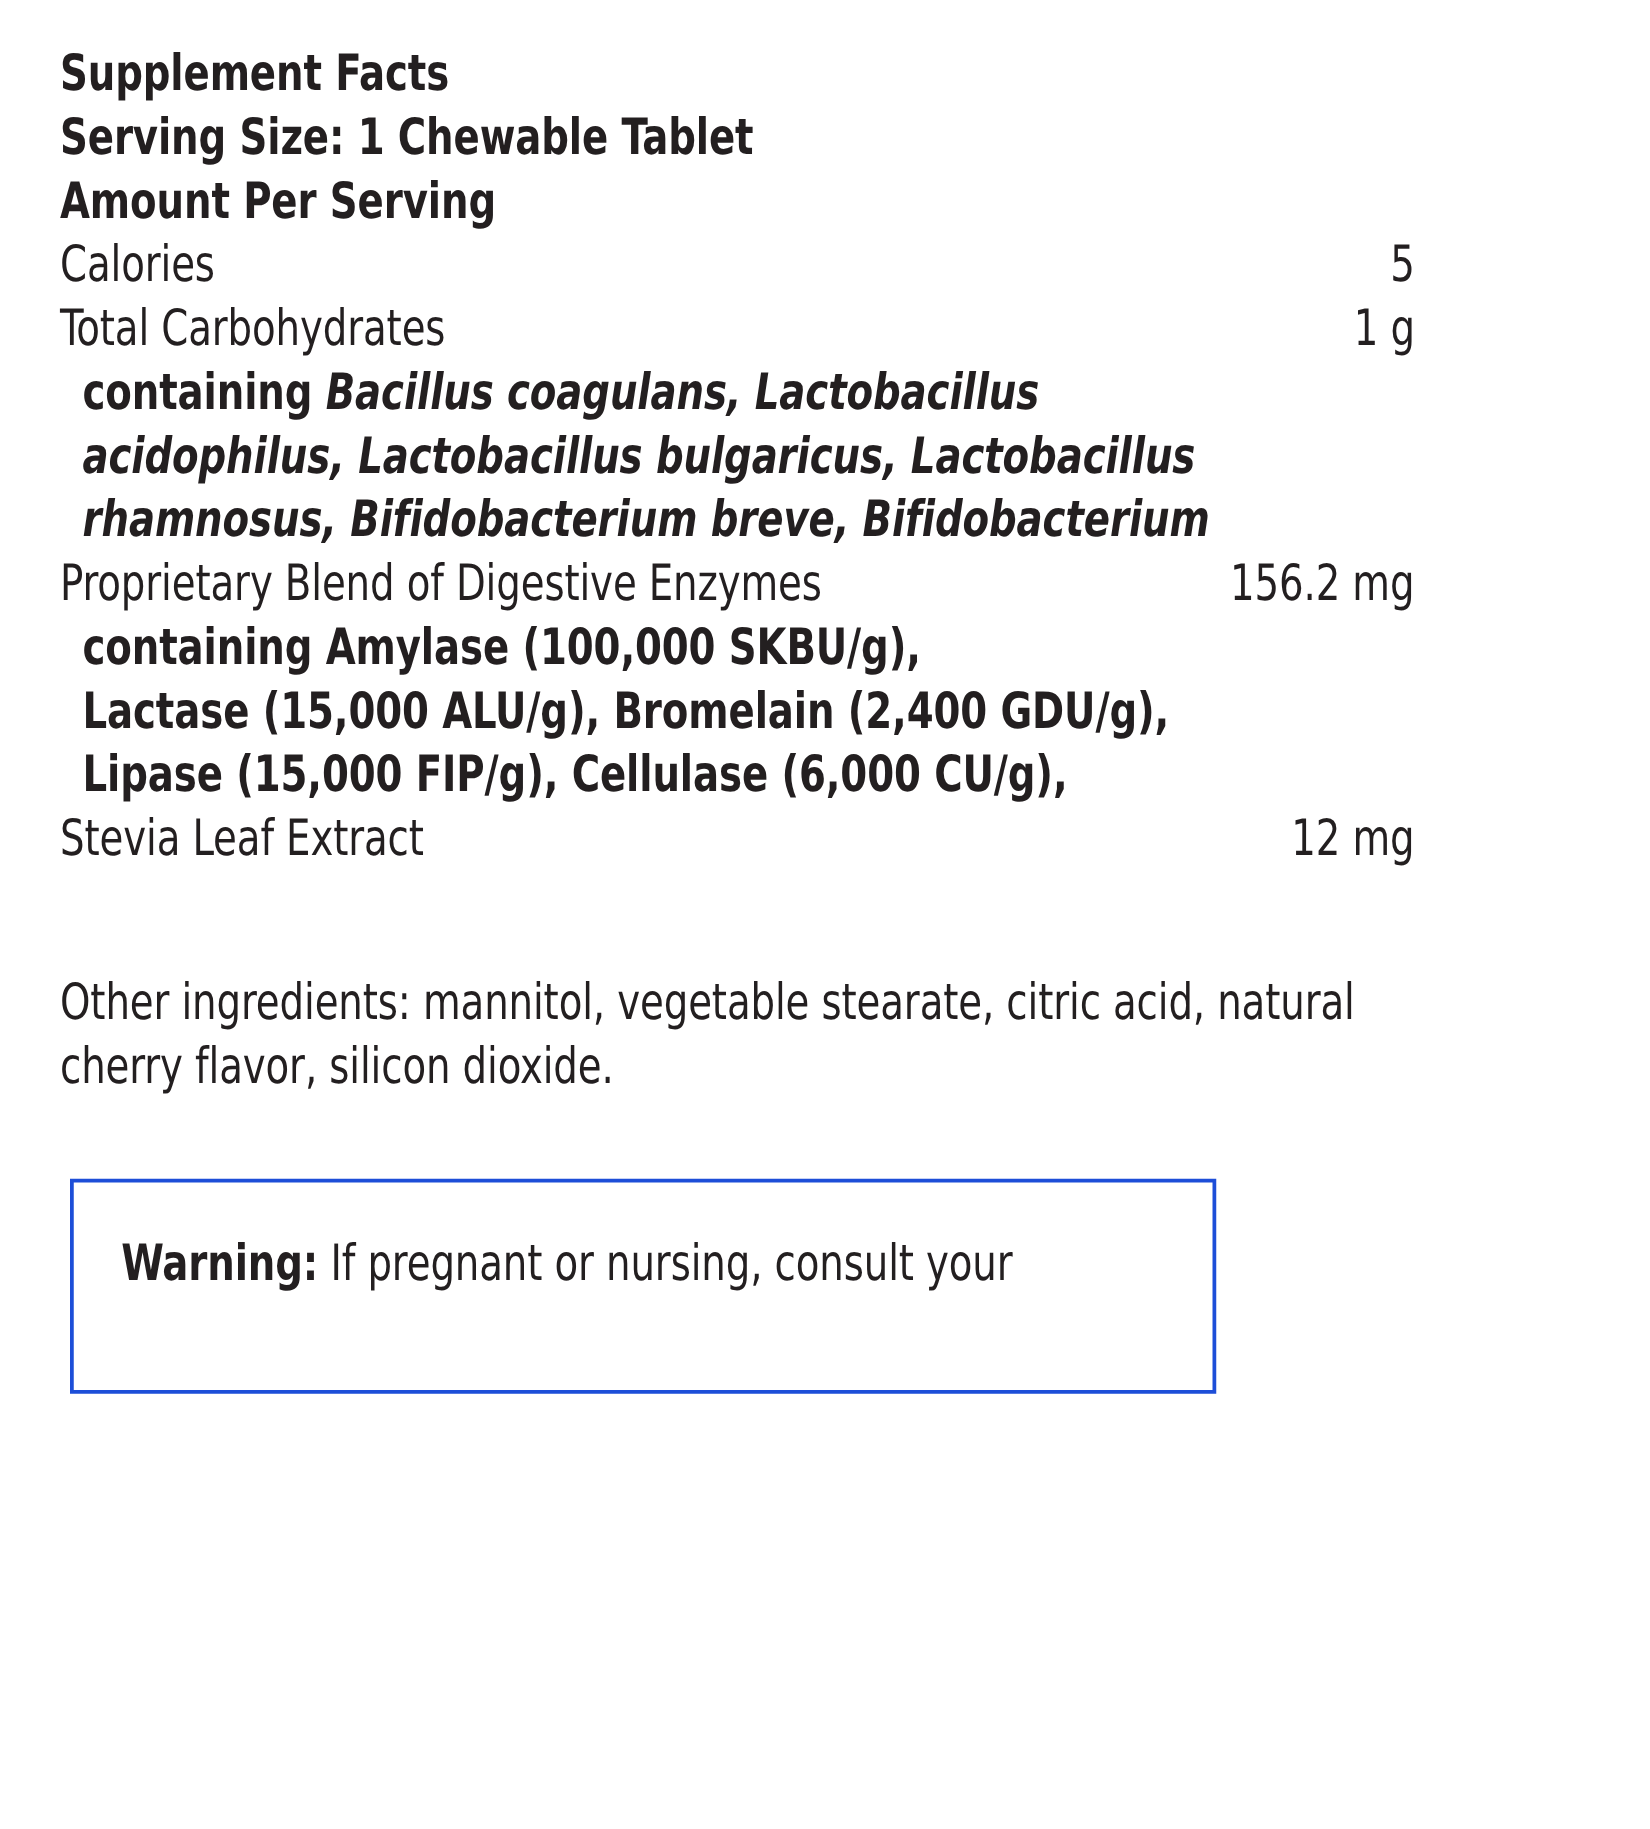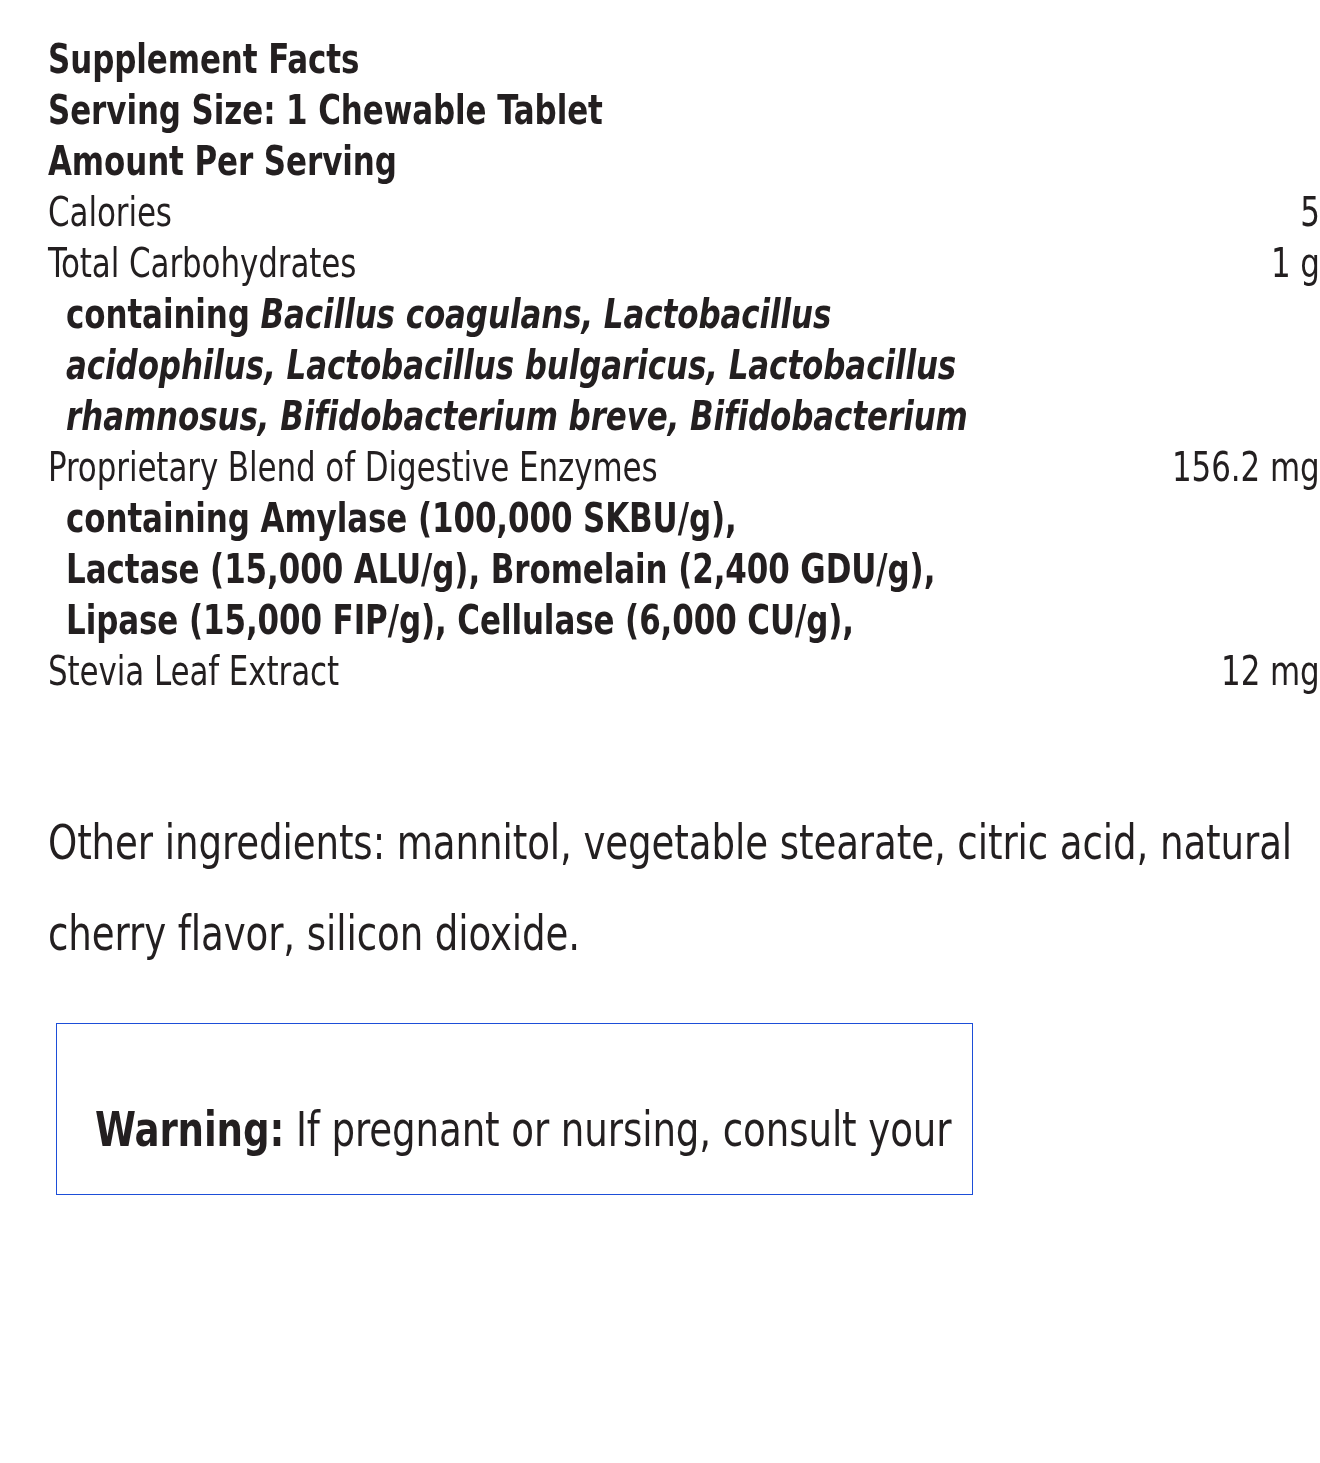--- a/index.html
+++ b/index.html
@@ -25,20 +25,21 @@
 
   
   .line {
     display: flex;
     align-items: baseline;
     justify-content: space-between;
     font-size: 40px;
     line-height: 51px;
     letter-spacing: -0.1px;
     padding-left: 48px;
+    padding-right: 188px;
     white-space: nowrap;
   }
   .line .lbl {
     transform: scaleX(0.86);
     transform-origin: left center;
     display: inline-block;
   }
   .line .val {
     transform: scaleX(0.86);
     transform-origin: right center;
@@ -58,44 +59,43 @@
   }
   .flowline > span {
     display: inline-block;
     transform: scaleX(0.86);
     transform-origin: left center;
   }
   .ital { font-style: italic; }
 
   
   .para {
-    font-size: 48px;
+    font-size: 40px;
     line-height: 51px;
     letter-spacing: -0.1px;
     padding-left: 48px;
     white-space: nowrap;
-    margin-top: 40px;
   }
   .para > span {
     display: inline-block;
     transform: scaleX(0.86);
     transform-origin: left center;
   }
 
   .gap-other { height: 80px; }
   .gap-warn  { height: 64px; }
   .gap-use   { height: 56px; }
 
   
   .warning-box {
     margin-left: 56px;
     width: 917px;
     height: 172px;
     box-sizing: border-box;
-    border: 1px solid #1d4ed8;
+    border: 3px solid #1d4ed8;
     padding: 40px 0 0 38px;
   }
   .warning-box .para { padding-left: 0; }
 
   b { font-weight: bold; }
 </style>
 </head>
 <body>
 
 <div class="label-root">

